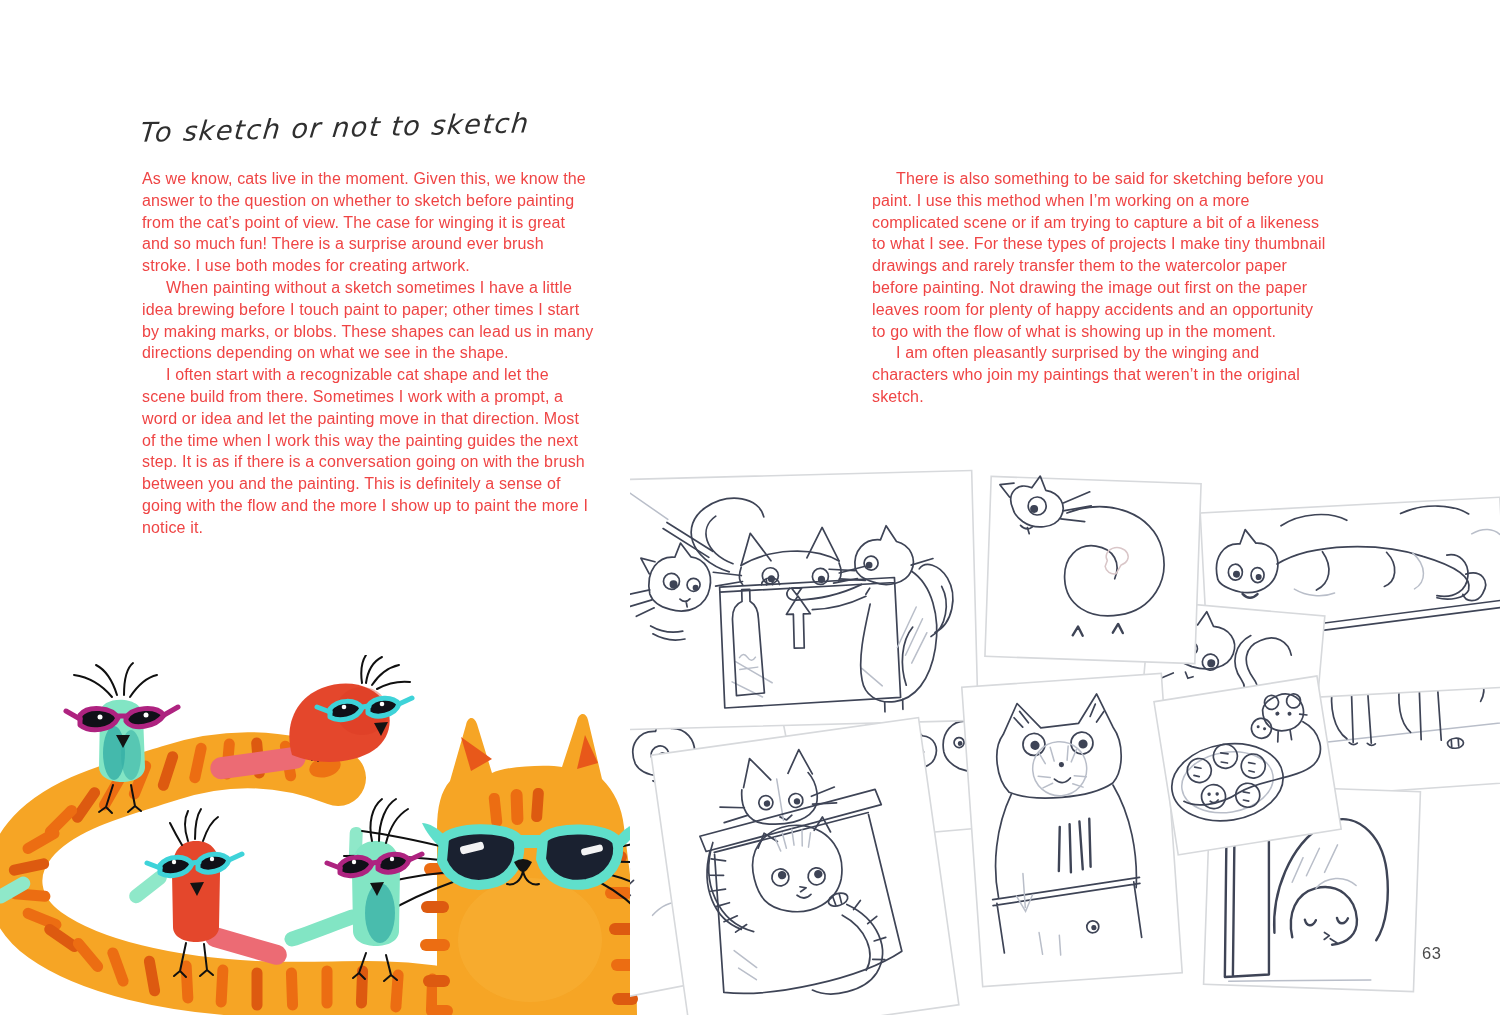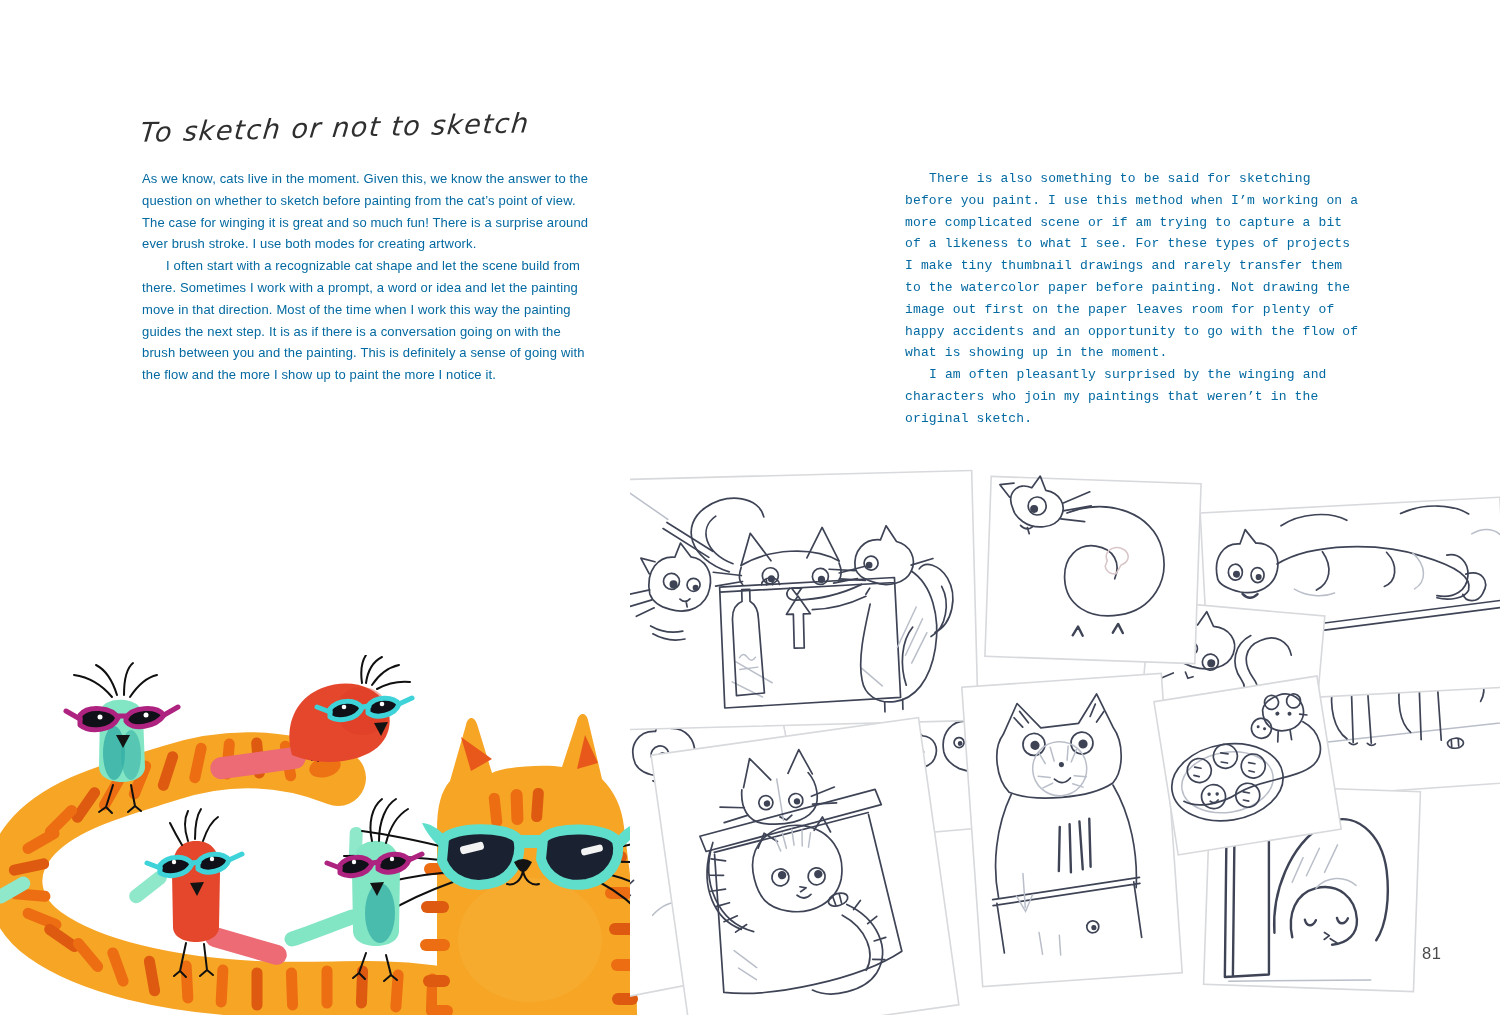--- a/index.html
+++ b/index.html
@@ -1,25 +1,25 @@
 <!DOCTYPE html>
 <html style="--cat-orange: #F6A525; --stripe-orange: #EC6D12; --ear-red-orange: #E8581A; --sunglasses-teal: #5FDFCB; --lens-dark: #1A2130; --bird-mint: #82E5C4; --bird-teal: #35AEA6; --bird-red: #E4472C; --bird-pink: #EC6B74; --glasses-magenta: #AE2380; --glasses-teal: #3ED3D9; --sketch-line: #3E4456; --sketch-light: #B9BEC9; --card-edge: #D7D9DC;"><head>
 <meta charset="utf-8">
 <style>
   html,body{margin:0;padding:0;background:#ffffff;}
   #spread{position:relative;width:1500px;height:1015px;background:#ffffff;overflow:hidden;
           font-family:"Liberation Sans",sans-serif;}
   .title{position:absolute;left:141px;top:112px;margin:0;font-family:"DejaVu Sans",sans-serif;
          font-style:italic;font-weight:400;font-size:27px;color:#2f2f2f;letter-spacing:1.5px;
          transform:skewX(-7deg) rotate(-1.4deg);white-space:nowrap;}
-  .col{position:absolute;font-size:13px;line-height:21.8px;color:#0369a1;letter-spacing:.15px;}
+  .col{position:absolute;font-size:16px;line-height:21.8px;color:#ef4444;letter-spacing:.15px;}
   .col p{margin:0;}
   .col p.indent{text-indent:24px;}
   #left-col{left:142px;top:168px;width:452px;}
-  #right-col{left:905px;top:168px;width:458px;font-family:Liberation Mono, monospace;}
+  #right-col{left:872px;top:168px;width:458px;}
   .pagenum{position:absolute;left:1422px;top:944px;font-size:16.5px;color:#4b4b4b;letter-spacing:.5px;}
   svg{position:absolute;display:block;}
   #cat-illo{left:0;top:655px;}
   #sketch-illo{left:630px;top:455px;}
   
   .crd{fill:#ffffff;stroke:var(--card-edge);stroke-width:1.6;}
   .sk{stroke:var(--sketch-line);stroke-width:1.7;fill:none;stroke-linecap:round;stroke-linejoin:round;}
   .sk2{stroke:var(--sketch-line);stroke-width:2.4;fill:none;stroke-linecap:round;stroke-linejoin:round;}
   .lt{stroke:var(--sketch-light);stroke-width:1.5;fill:none;stroke-linecap:round;}
   .pk{stroke:#d9c6c8;stroke-width:1.5;fill:none;stroke-linecap:round;}
@@ -44,20 +44,21 @@
 </style>
 </head>
 <body>
 
 <div id="spread">
 
   <h1 class="title">To sketch or not to sketch</h1>
 
   <div id="left-col" class="col">
     <p>As we know, cats live in the moment. Given this, we know the answer to the question on whether to sketch before painting from the cat’s point of view. The case for winging it is great and so much fun! There is a surprise around ever brush stroke. I use both modes for creating artwork.</p>
+    <p class="indent">When painting without a sketch sometimes I have a little idea brewing before I touch paint to paper; other times I start by making marks, or blobs. These shapes can lead us in many directions depending on what we see in the shape.</p>
     <p class="indent">I often start with a recognizable cat shape and let the scene build from there. Sometimes I work with a prompt, a word or idea and let the painting move in that direction. Most of the time when I work this way the painting guides the next step. It is as if there is a conversation going on with the brush between you and the painting. This is definitely a sense of going with the flow and the more I show up to paint the more I notice it.</p>
   </div>
 
   <div id="right-col" class="col">
     <p class="indent">There is also something to be said for sketching before you paint. I use this method when I’m working on a more complicated scene or if am trying to capture a bit of a likeness to what I see. For these types of projects I make tiny thumbnail drawings and rarely transfer them to the watercolor paper before painting. Not drawing the image out first on the paper leaves room for plenty of happy accidents and an opportunity to go with the flow of what is showing up in the moment.</p>
     <p class="indent">I am often pleasantly surprised by the winging and characters who join my paintings that weren’t in the original sketch.</p>
   </div>
 
   <svg id="cat-illo" width="680" height="360" viewBox="0 0 680 360">
 
@@ -471,14 +472,14 @@
       <path class="sk" d="M-10,14 q7,7 14,1 m-10,-9 l6,2 l-6,3"></path>
       <ellipse class="sk" cx="30" cy="24" rx="10" ry="6" transform="rotate(-10 30 24)"></ellipse>
       <path class="sk" d="M25,20 L27,29 M32,19 L33,28"></path>
 
       <path class="sk" d="M38,30 C66,48 76,80 58,102 C44,118 10,122 -8,110"></path>
       <path class="sk" d="M32,40 C54,56 60,82 48,98"></path>
       <path class="sk" d="M44,36 L52,28 M56,52 L66,46 M60,70 L72,68 M56,88 L68,90"></path>
     </g>
   </svg>
 
-  <div class="pagenum">81</div>
+  <div class="pagenum">63</div>
 </div>
 
 </body></html>

